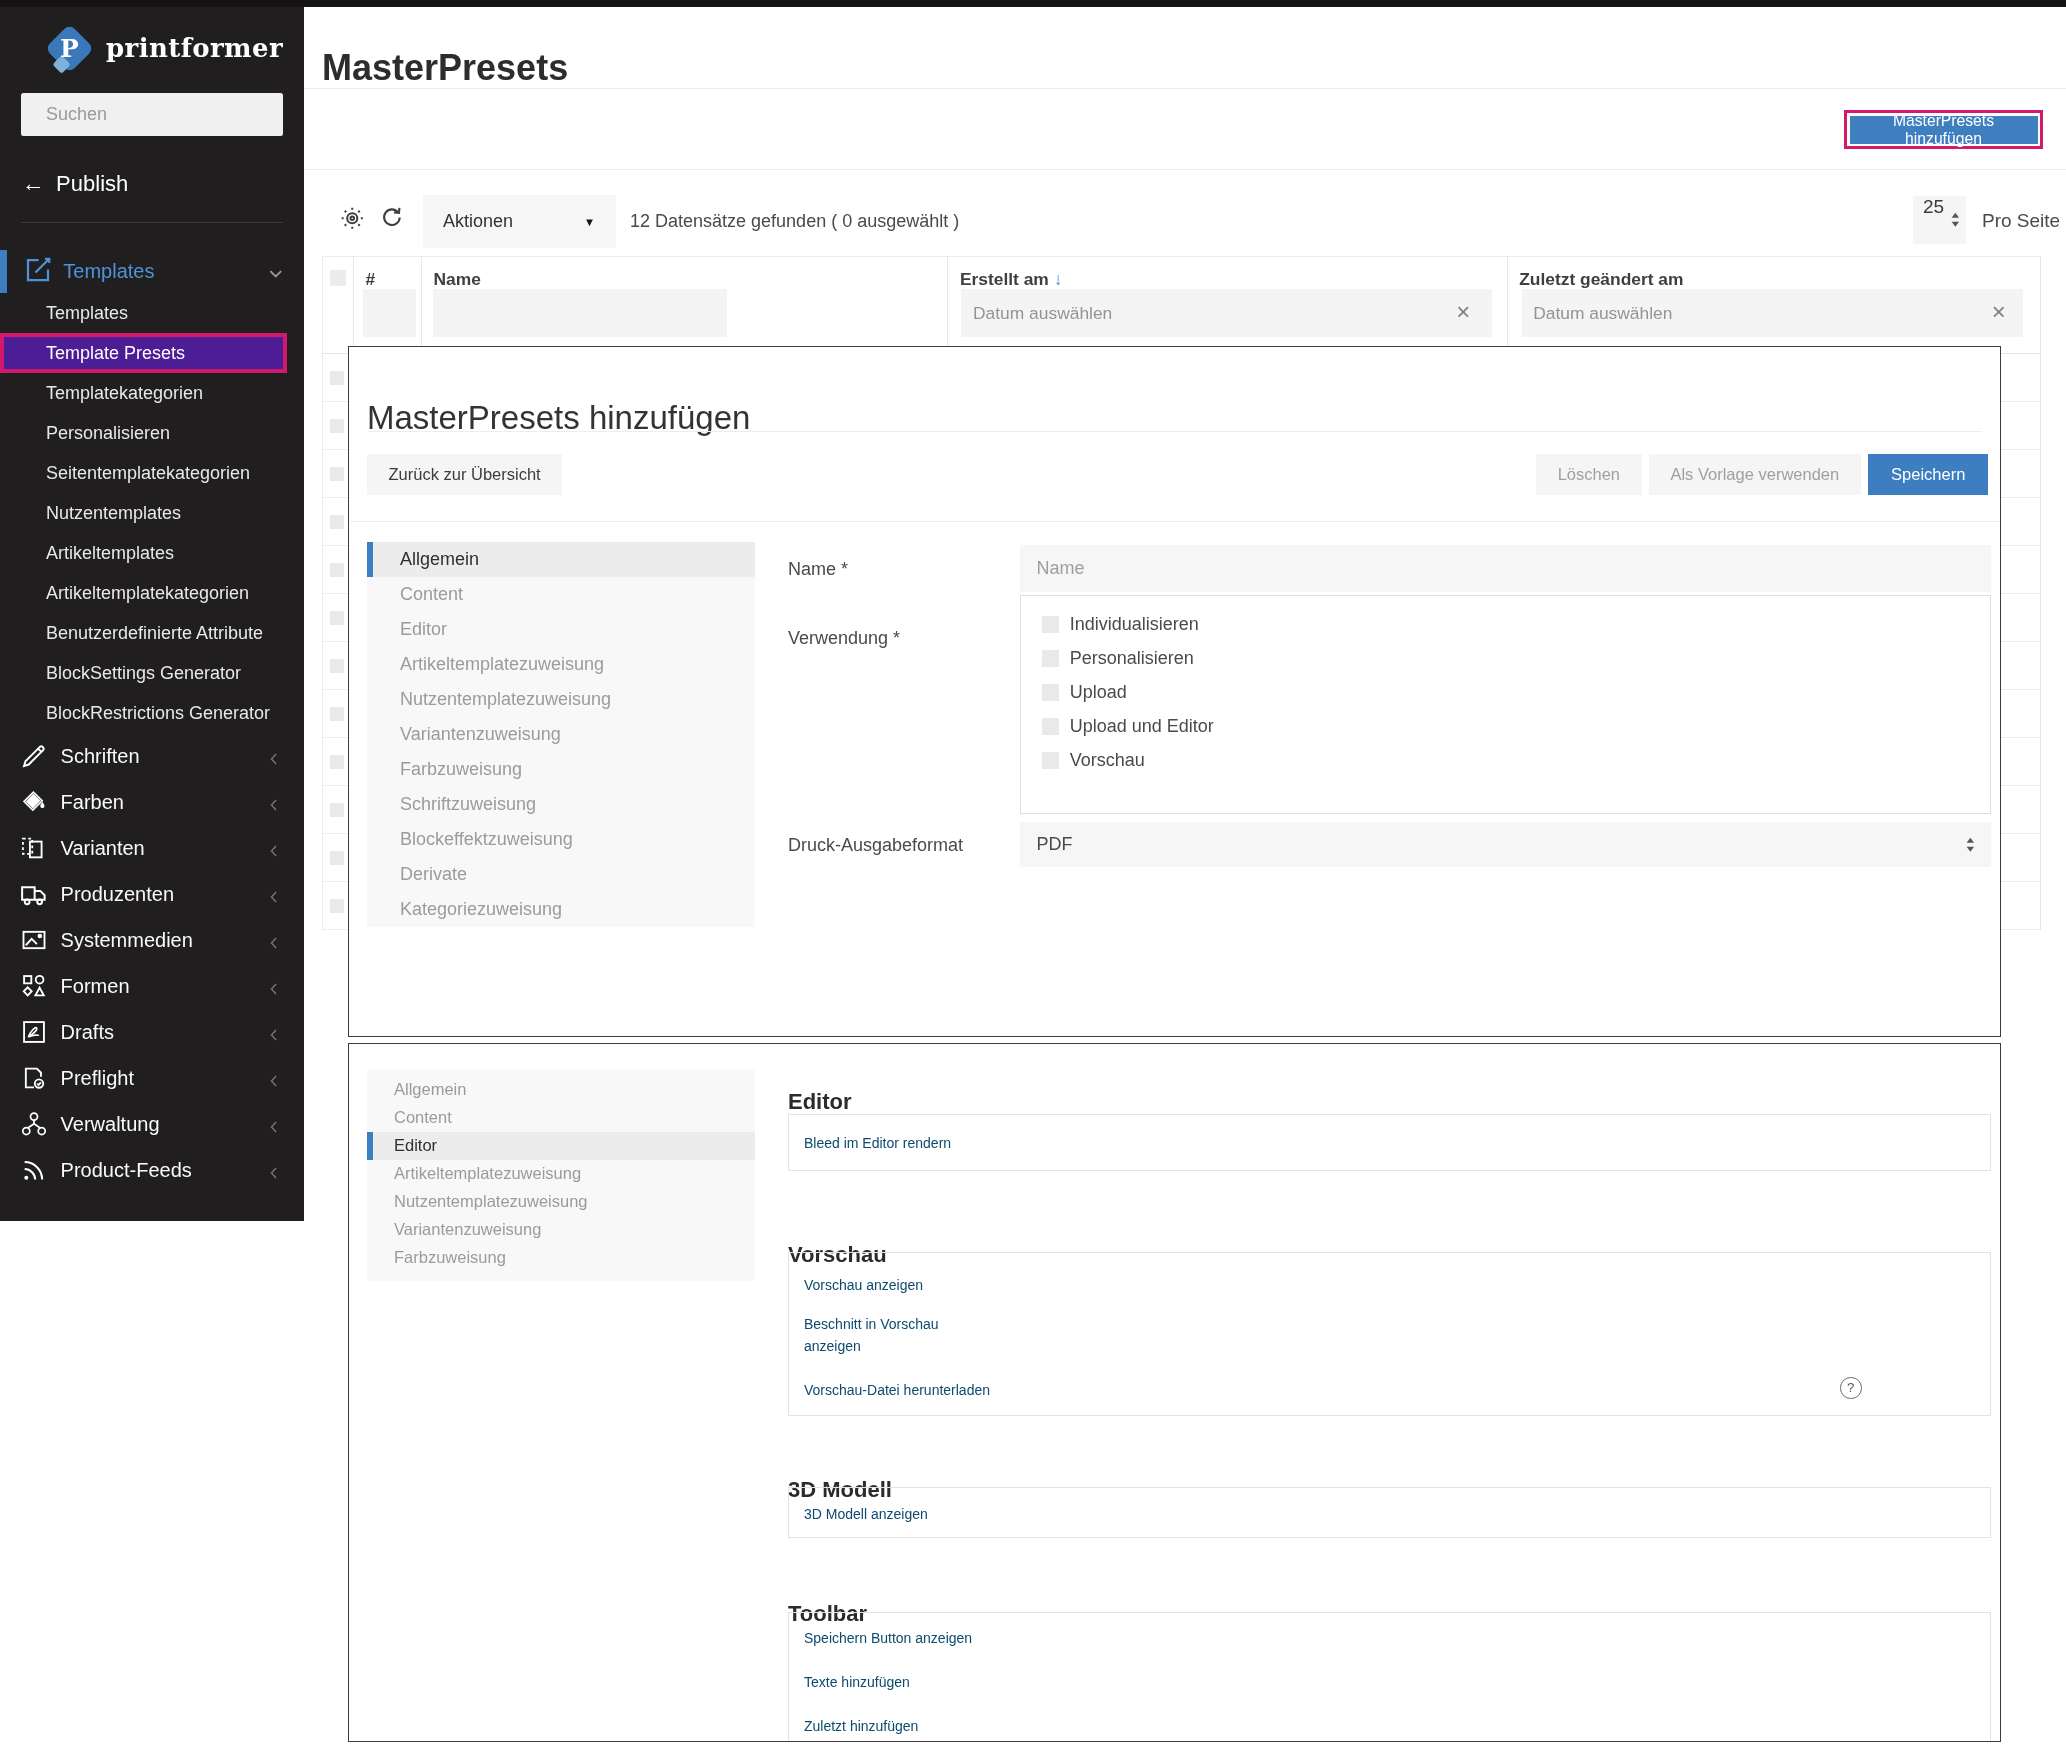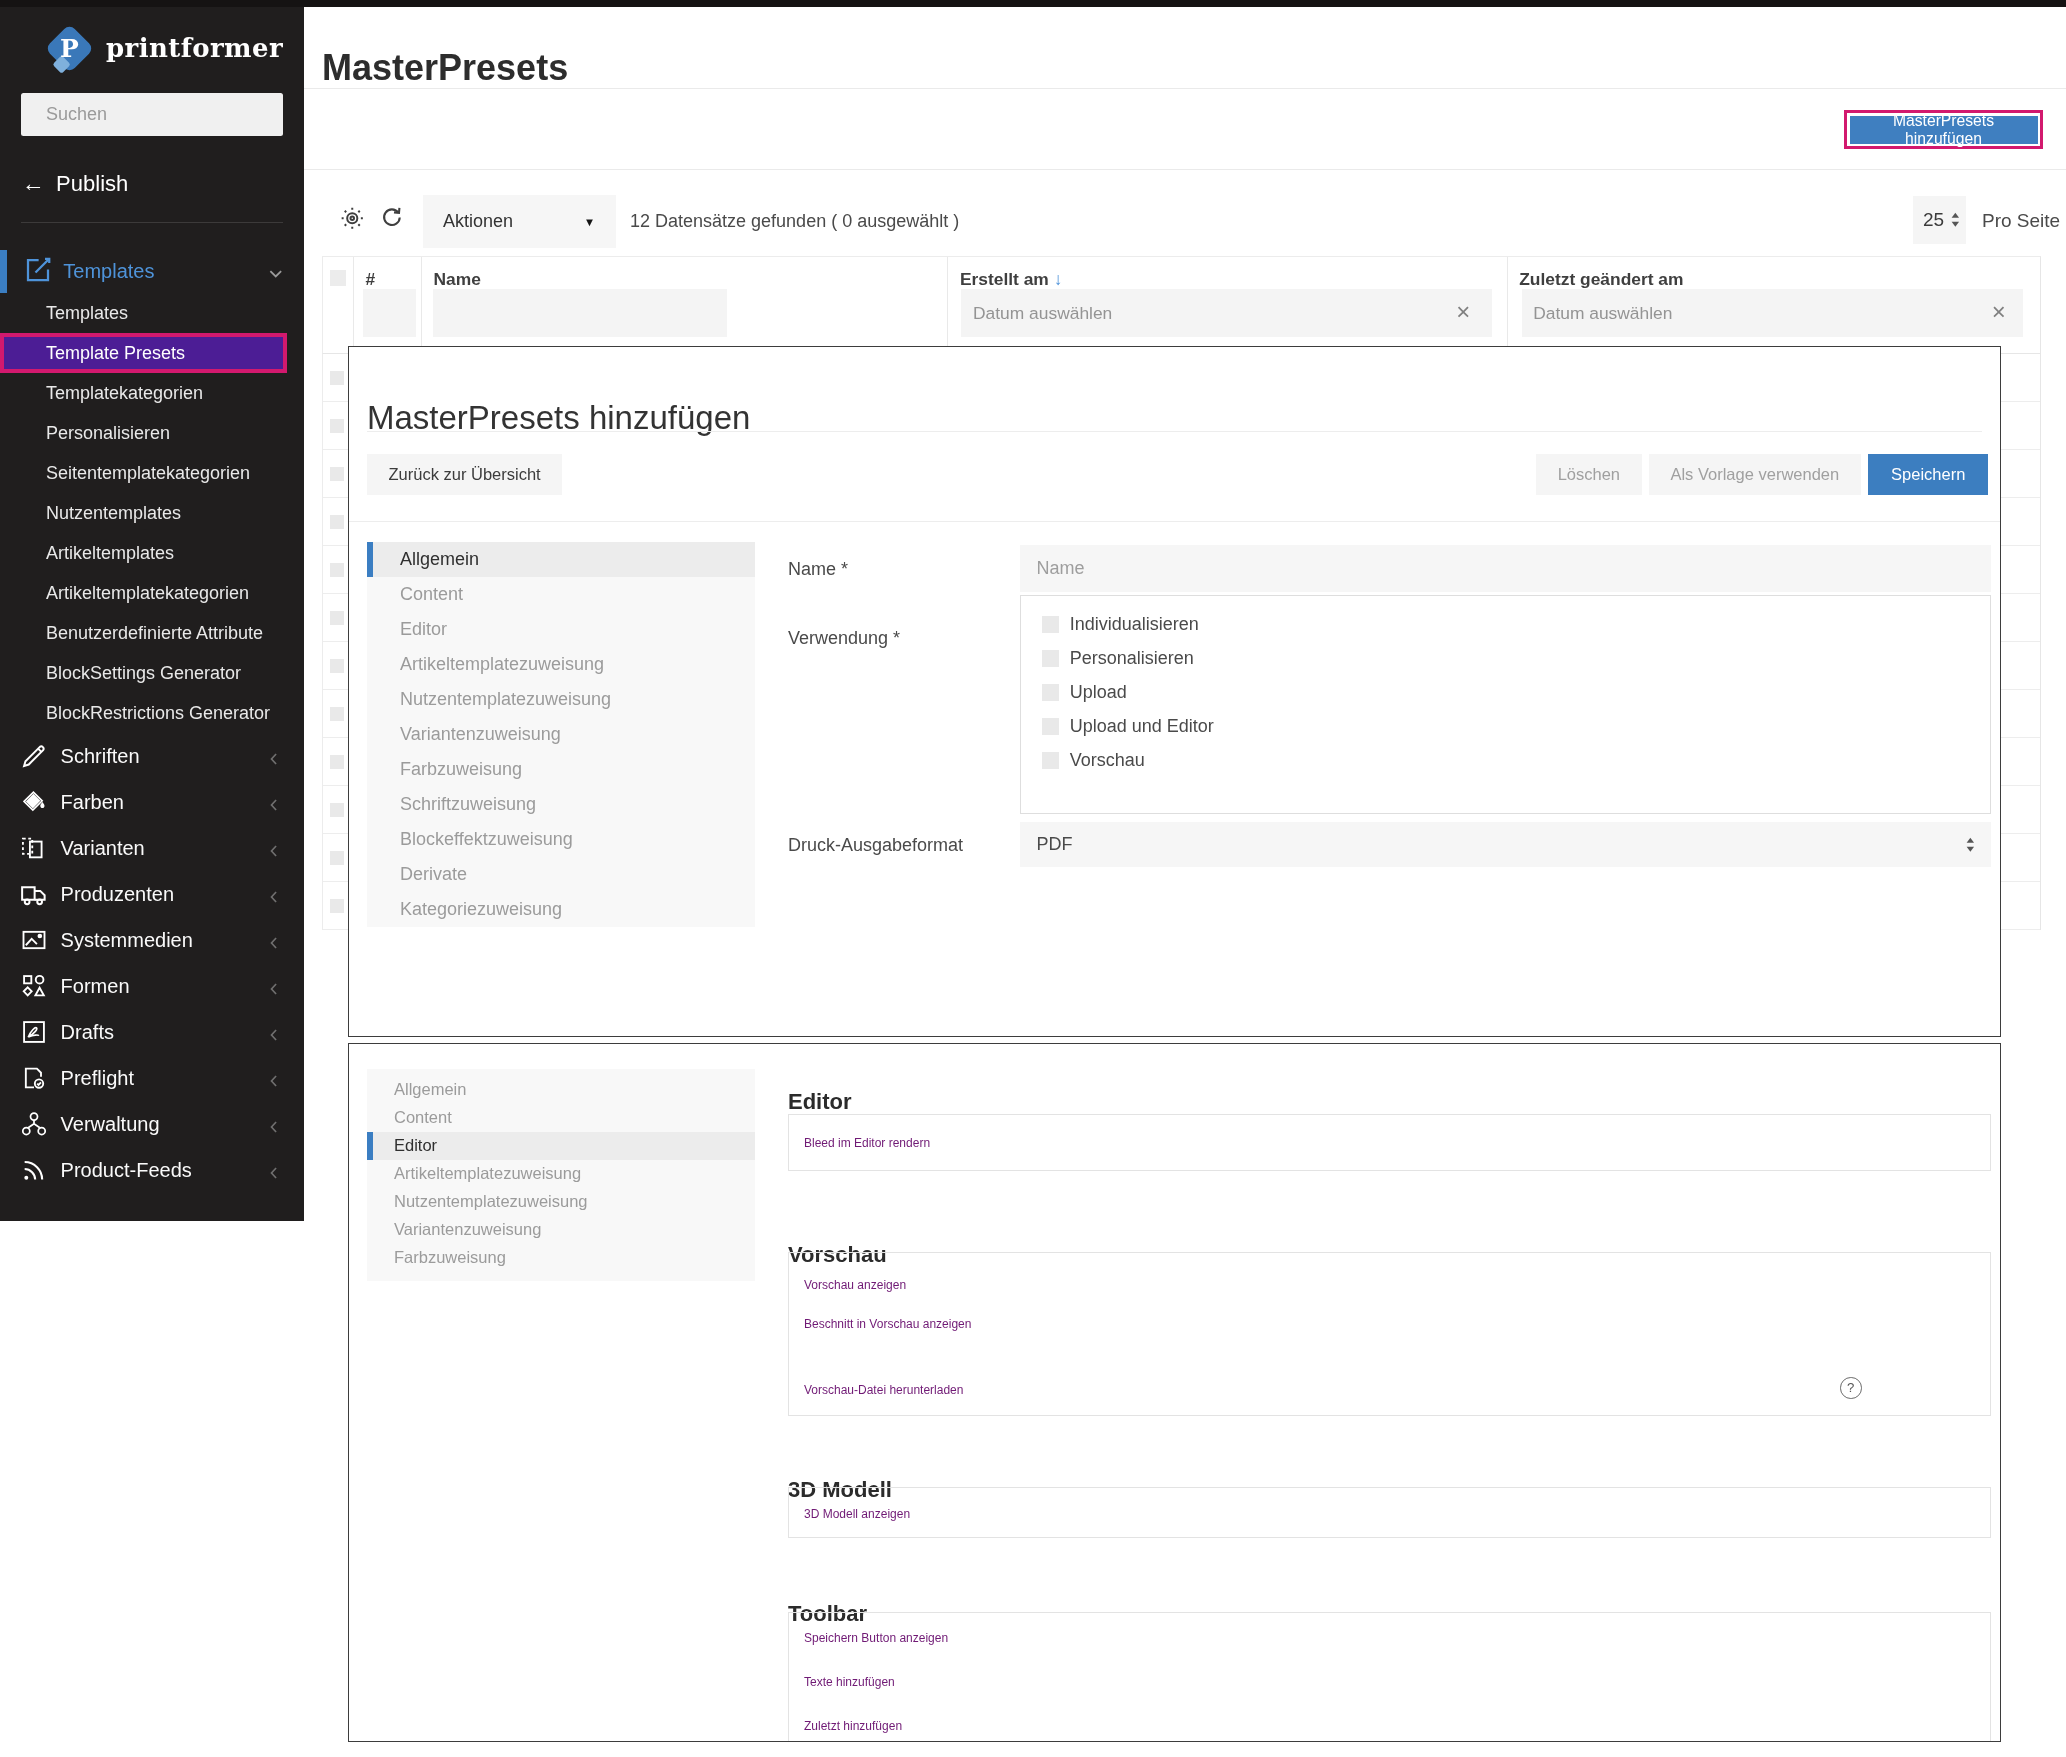--- a/index.html
+++ b/index.html
@@ -43,21 +43,21 @@
 
   
   .toolbar{position:absolute;left:304px;right:0;top:169px;height:87px;z-index:4;background:#fff;}
   .icon-btn{position:absolute;width:25px;height:25px;}
   .gear{left:35px;top:36px;}
   .refresh{left:75px;top:36px;}
   .actions-select{position:absolute;left:119px;top:26px;width:193px;height:53px;background:#f6f6f6;display:flex;align-items:center;font-size:18px;color:#333;}
   .actions-select .a-lbl{margin-left:20px;}
   .actions-select .caret{position:absolute;right:20.7px;top:20px;font-size:11.6px;color:#151515;}
   .results-text{position:absolute;left:326px;top:42px;font-size:18px;color:#4a4a4a;}
-  .pagesize-box{position:absolute;left:1609px;top:26.5px;width:53px;height:48px;background:#f5f5f5;display:flex;align-items:center;}
+  .pagesize-box{position:absolute;left:1609px;top:26.5px;width:53px;height:48px;background:#f5f5f5;display:flex;}
   .pagesize-box .v{margin-left:10px;font-size:19px;color:#3b3b3b;}
   .pagesize-box svg{position:absolute;right:5.8px;top:15.7px;}
   .perpage{position:absolute;left:1678px;top:41px;font-size:19px;color:#4a4a4a;}
 
   
   .thead{position:absolute;left:322px;top:256px;width:1719px;height:98px;display:flex;z-index:3;
     border-top:0.8px solid #ececec;border-bottom:0.8px solid #e6e6e6;border-left:0.8px solid #ececec;border-right:0.8px solid #e6e6e6;box-sizing:border-box;}
   .th{position:relative;border-right:0.8px solid #e9e9e9;box-sizing:border-box;}
   .th:last-child{border-right:none;}
   .th-cb{width:31px;}
@@ -106,21 +106,21 @@
   .cb-row .cb-lbl{margin-left:10.7px;font-size:18px;color:#4a4a4a;}
   .select-box{position:absolute;background:#f6f6f6;display:flex;align-items:center;}
   .select-box .sel-v{margin-left:16.5px;font-size:18px;color:#4a4a4a;}
   .select-box svg{position:absolute;right:15px;top:14px;}
 
   
   .p2-content{position:absolute;left:439px;top:0;width:1203px;height:699px;}
   .p2-h{position:absolute;font-size:22px;font-weight:600;color:#2b2b2b;line-height:28px;}
   .p2-box{position:absolute;left:0;width:1203px;border:0.8px solid #e3e3e3;box-sizing:border-box;}
   .p2-row{position:absolute;left:0;right:0;}
-  .p2-lbl{position:absolute;left:15px;font-size:12px;color:#701a75;line-height:22px;}
+  .p2-lbl{position:absolute;left:15px;font-size:14px;color:#0c4a6e;line-height:22px;}
   .p2-cb{position:absolute;left:203px;width:20px;height:20px;}
   .cbx{width:20px;height:20px;background:#ebebeb;box-sizing:border-box;position:relative;}
   .cbx.checked{background:#3a7dc4;}
   .cbx.checked::after{content:"✓";position:absolute;inset:0;display:flex;align-items:center;justify-content:center;color:#fff;font-size:14px;}
   .help-icon{position:absolute;width:21.5px;height:21.5px;border:1.7px solid #6a6a6a;border-radius:50%;box-sizing:border-box;display:flex;align-items:center;justify-content:center;font-size:13.2px;color:#555;}
 </style>
 </head>
 <body>
 
 <div id="canvas">

